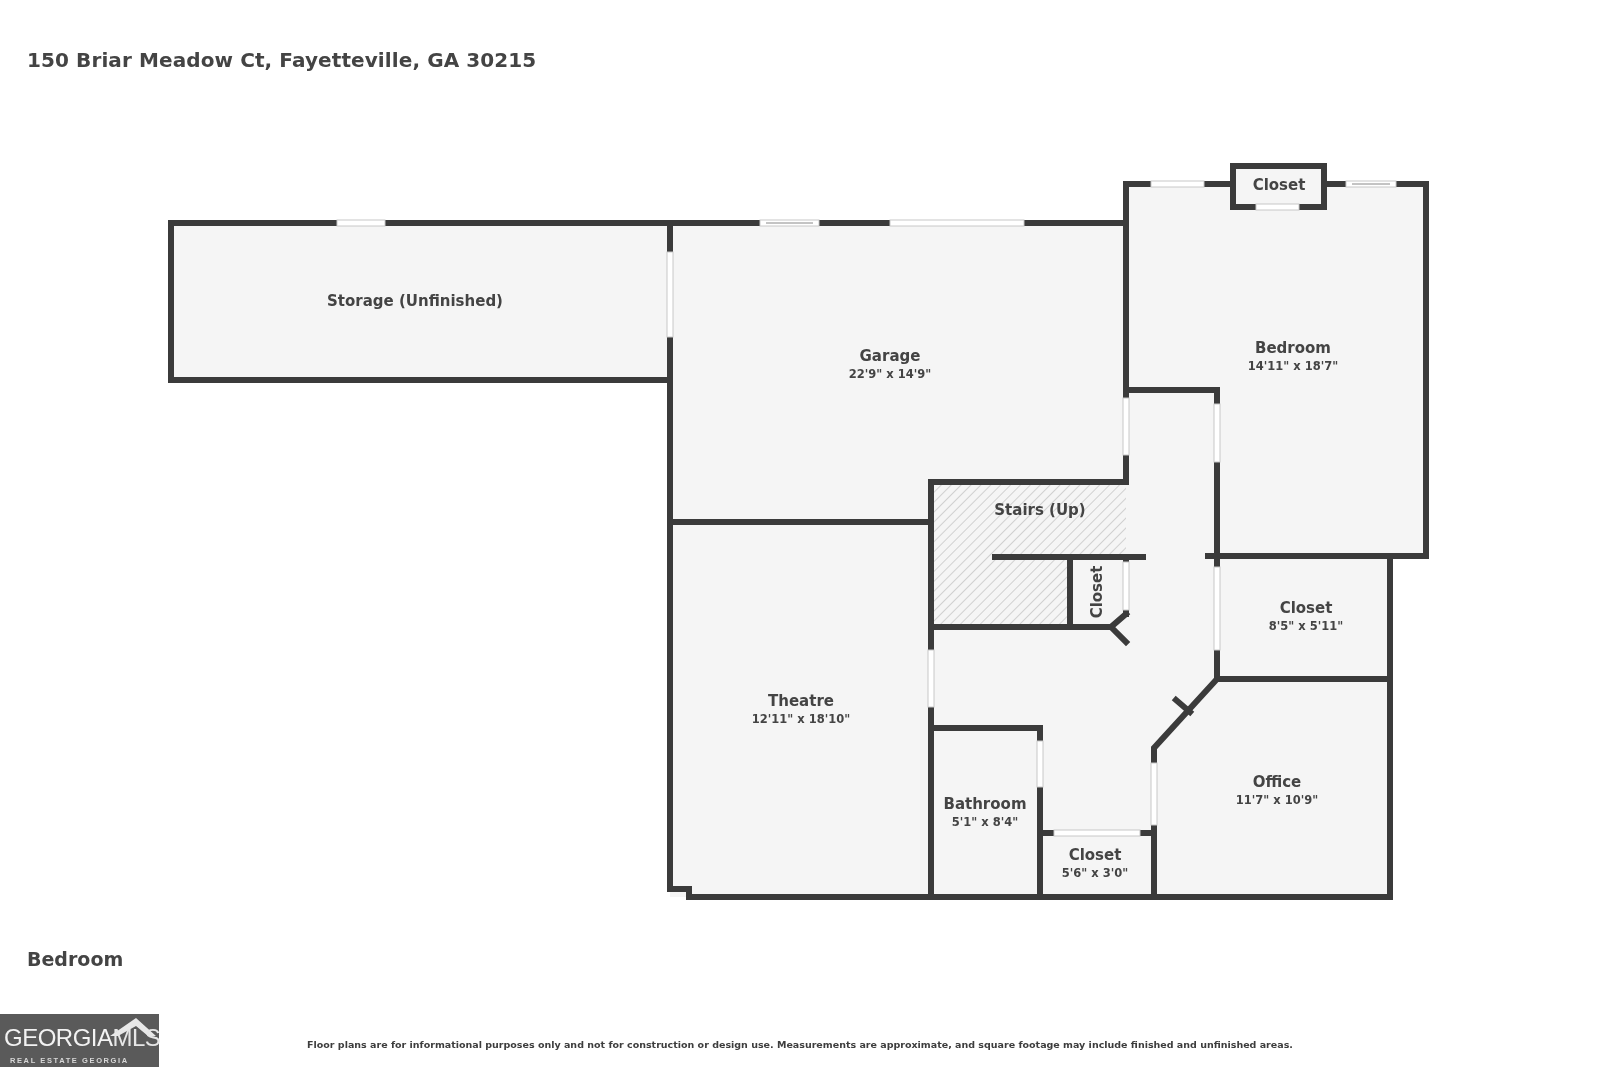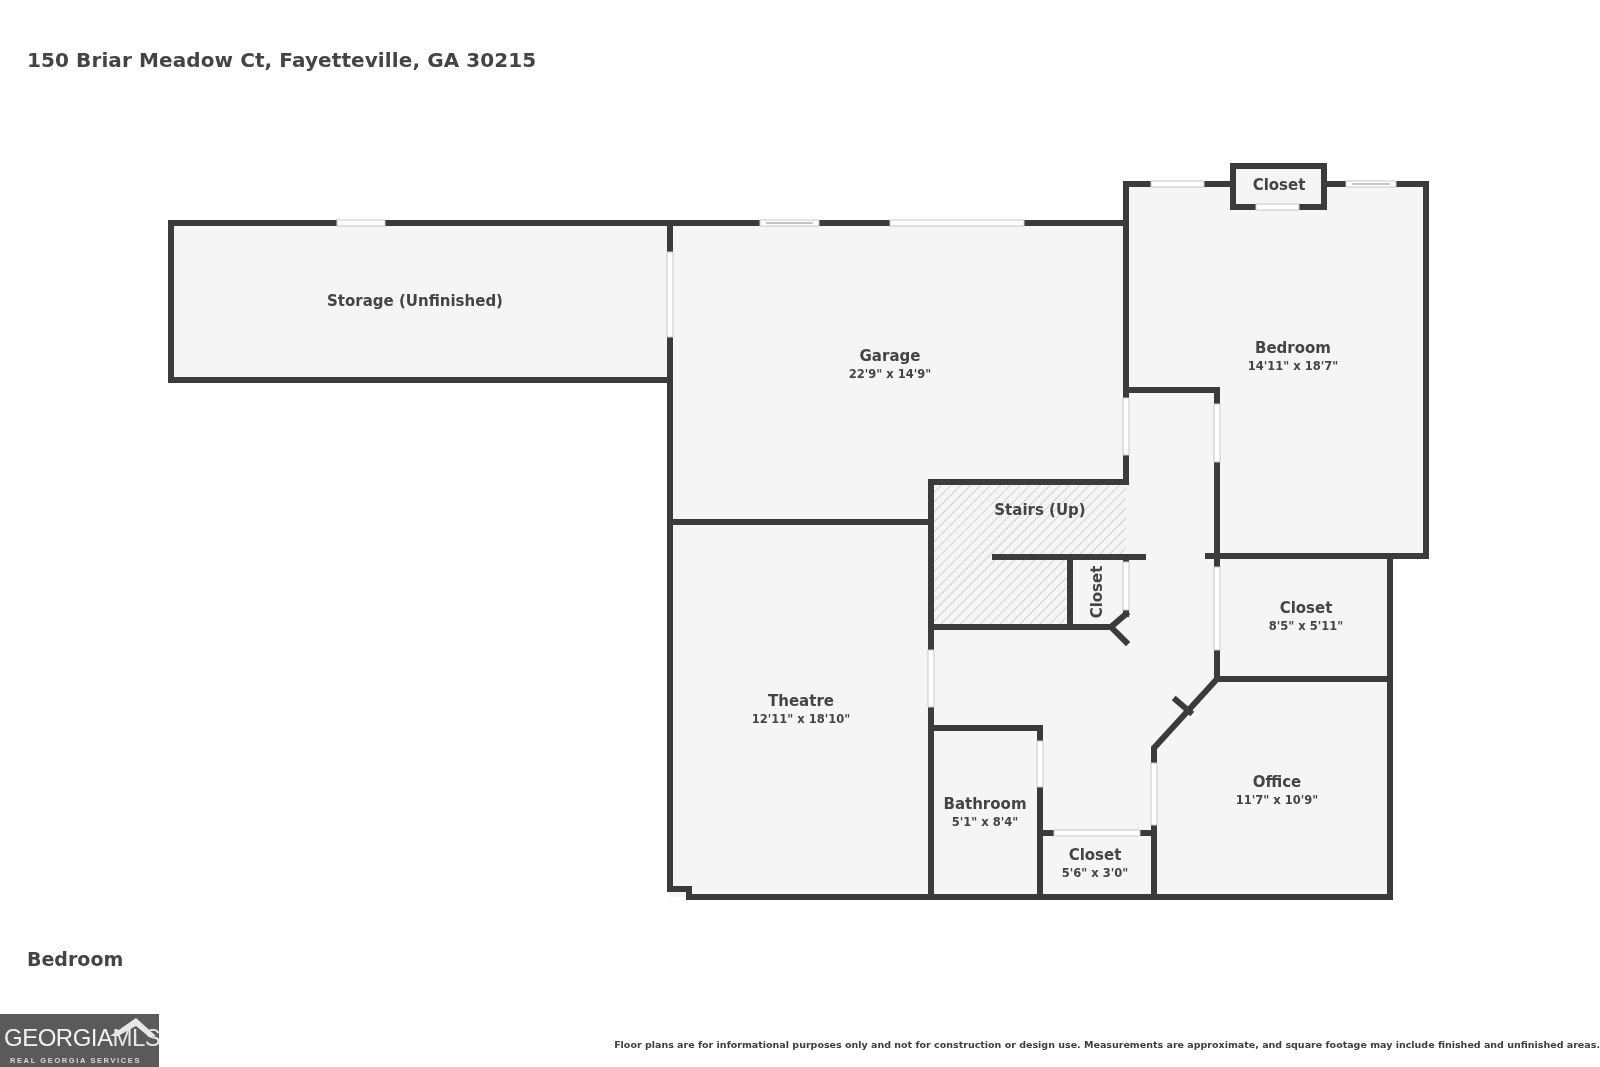--- a/index.html
+++ b/index.html
@@ -1,19 +1,19 @@
 <!DOCTYPE html>
 <html><head>
 <meta charset="utf-8">
 <style>
   html, body { margin:0; padding:0; background:#ffffff; }
   body { width:1600px; height:1067px; position:relative; overflow:hidden; font-family:"DejaVu Sans", "Liberation Sans", sans-serif; color:#3d3d3d; }
   .title { position:absolute; left:27px; top:48px; font-size:20px; font-weight:bold; color:#444; letter-spacing:0.1px; }
   .level { position:absolute; left:27px; top:948px; font-size:19px; font-weight:bold; color:#444; }
-  .disclaimer { position:absolute; left:0; width:1600px; top:1039px; text-align:right; font-size:9.5px; font-weight:bold; color:#3d3d3d; }
+  .disclaimer { position:absolute; left:0; width:1600px; top:1039px; text-align:center; font-size:9.5px; font-weight:bold; color:#3d3d3d; }
   .logo { position:absolute; left:0; top:1014px; width:159px; height:53px; background:#5a5a5a; }
   .logo .word { position:absolute; left:4px; top:10px; font-family:"Liberation Sans", sans-serif; font-size:24px; color:#f2f2f2; letter-spacing:-0.5px; }
   .logo .word .mls { font-weight:normal; color:#e6e6e6; }
   .logo .sub { position:absolute; left:10px; top:42px; font-family:"Liberation Sans", sans-serif; font-size:7.5px; color:#d8d8d8; letter-spacing:1.6px; font-weight:bold; }
   .logo svg.roof { position:absolute; left:110px; top:2px; }
   svg.plan { position:absolute; left:0; top:0; }
   .room-label { font-family:"DejaVu Sans", "Liberation Sans", sans-serif; font-weight:bold; fill:#444; }
   .room-name { font-size:15px; }
   .room-dim { font-size:11.5px; }
 </style>
@@ -162,16 +162,16 @@
   </g>
 </svg>
 
 <div class="level">Bedroom</div>
 
 <div class="logo">
   <svg class="roof" width="48" height="22" viewBox="0 0 48 22">
     <polygon points="0,20 26,2 46,20 38,20 26,10 8,20" fill="#e8e8e8"></polygon>
   </svg>
   <div class="word"><span>GEORGIA</span><span class="mls">MLS</span></div>
-  <div class="sub">REAL GEORGIA SERVICES</div>
+  <div class="sub">REAL ESTATE GEORGIA</div>
 </div>
 
 <div class="disclaimer">Floor plans are for informational purposes only and not for construction or design use. Measurements are approximate, and square footage may include finished and unfinished areas.</div>
 
 </body></html>

